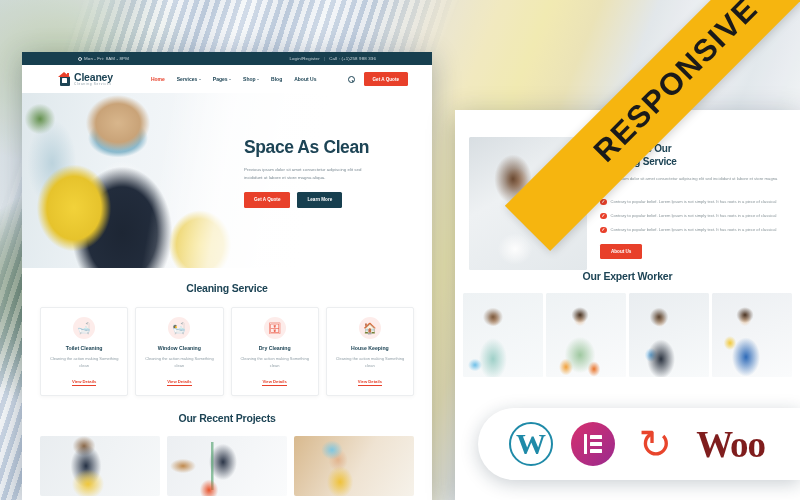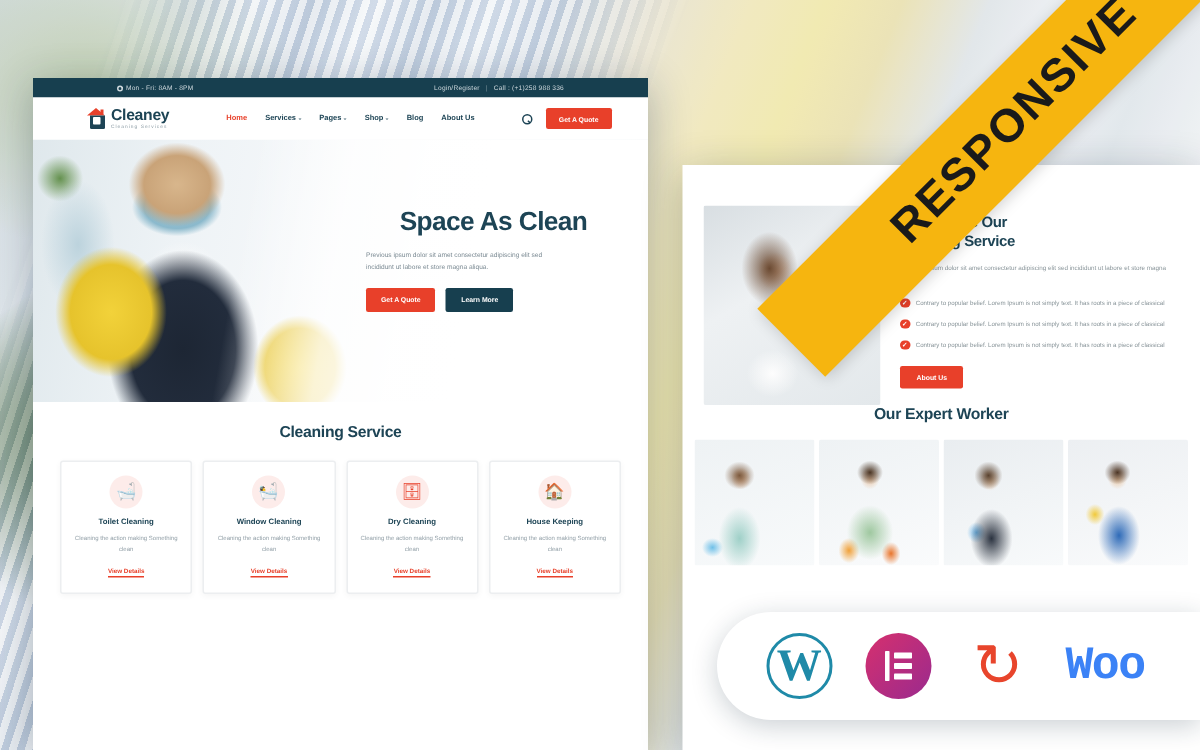--- a/index.html
+++ b/index.html
@@ -110,21 +110,21 @@
       radial-gradient(ellipse 34px 28px at 100px 88px, #fbfbfb 0%, rgba(251,251,251,0) 72%),
       radial-gradient(ellipse 34px 60px at 30px 70px, #bcd3dd 0%, rgba(188,211,221,0) 72%),
       radial-gradient(circle 22px at 18px 26px, #64914e 0%, rgba(100,145,78,0) 70%),
       linear-gradient(100deg, #dfe8ec 0%, #eef3f6 24%, #f6f8fa 48%, #eef2f5 70%, #e6ebef 100%);
   }
   .hero-fade {
     position: absolute; inset: 0;
     background: linear-gradient(100deg, rgba(255,255,255,0) 34%, rgba(255,255,255,.80) 49%, rgba(255,255,255,.97) 60%, #ffffff 70%);
   }
   .hero-copy { position: absolute; left: 222px; top: 44px; width: 170px; }
-  .hero-h1 { font-size: 17.5px; line-height: 1.18; font-weight: 700; color: #1d4455; letter-spacing: -.4px; text-align: center; }
+  .hero-h1 { font-size: 17.5px; line-height: 1.18; font-weight: 700; color: #1d4455; letter-spacing: -.4px; }
   .hero-p { margin-top: 8px; font-size: 4.4px; line-height: 1.85; color: #7b8a93; width: 120px; }
   .hero-btns { margin-top: 10px; display: flex; gap: 7px; }
   .btn { font-size: 4.6px; font-weight: 700; color: #fff; padding: 5.5px 10px; border-radius: 1.5px; white-space: nowrap; }
   .btn.red { background: #e8402a; }
   .btn.dark { background: #173f4f; }
 
   
   .section-title { text-align: center; font-size: 10.5px; font-weight: 700; color: #1d4455; letter-spacing: -.2px; }
   .services { padding: 14px 0 0; }
   .cards { display: flex; gap: 7px; padding: 0 18px; margin-top: 13px; }
@@ -221,21 +221,21 @@
   .logo-wp { width: 44px; height: 44px; border-radius: 50%; border: 2.6px solid #1f8aa8;
              display: flex; align-items: center; justify-content: center;
              color: #1f8aa8; font-family: "Liberation Serif", serif; font-weight: 700; font-size: 30px; line-height: 1; }
   .logo-el { width: 44px; height: 44px; border-radius: 50%;
              background: linear-gradient(135deg,#d6306e 0%,#9a2a8e 100%);
              display: flex; align-items: center; justify-content: center; gap: 2.6px; }
   .logo-el .bar { width: 3.6px; height: 20px; background: #fff; border-radius: .5px; }
   .logo-el .stack { display: flex; flex-direction: column; gap: 3.4px; }
   .logo-el .stack i { display: block; width: 12px; height: 3.6px; background: #fff; border-radius: .5px; }
   .logo-sync { width: 46px; height: 44px; color: #e8452c; font-size: 40px; line-height: 1; display: flex; align-items: center; justify-content: center; }
-  .logo-woo { color: #3b82f6; font-size: 31px; font-weight: 700; letter-spacing: -1px; font-family: Liberation Mono, monospace; }
+  .logo-woo { color: #7f1d1d; font-size: 37px; font-weight: 700; letter-spacing: -1px; font-family: Liberation Serif, serif; }
 
   
   #ribbon {
     position: absolute; right: -86px; top: 48px; width: 420px; height: 64px;
     background: #f6b50f; transform: rotate(-45deg); transform-origin: center;
     display: flex; align-items: center; justify-content: center;
     box-shadow: 0 2px 10px rgba(0,0,0,.18);
   }
   #ribbon span { font-size: 31px; font-weight: 700; color: #1a1a1a; letter-spacing: 1.5px; }
 </style>
@@ -350,20 +350,28 @@
         <div class="card-ico">
             <span class="glyph">🏠</span>
           </div>
         <div class="card-title">House Keeping</div>
         <div class="card-desc">Cleaning the action making Something clean</div>
         <span class="card-link">View Details</span>
       </div>
     </div>
   </div>
 
+  <div class="projects">
+    <div class="section-title">Our Recent Projects</div>
+    <div class="proj-row">
+      <div class="proj proj1"></div>
+      <div class="proj proj2"></div>
+      <div class="proj proj3"></div>
+    </div>
+  </div>
 </div>
 
 <div class="panel" id="panel-right">
   <div class="rp-top">
     <div class="rp-photo"></div>
     <div class="rp-copy">
       <div class="rp-h2">
         <div>We Provide Our</div>
         <div>Cleaning Service</div>
       </div>

